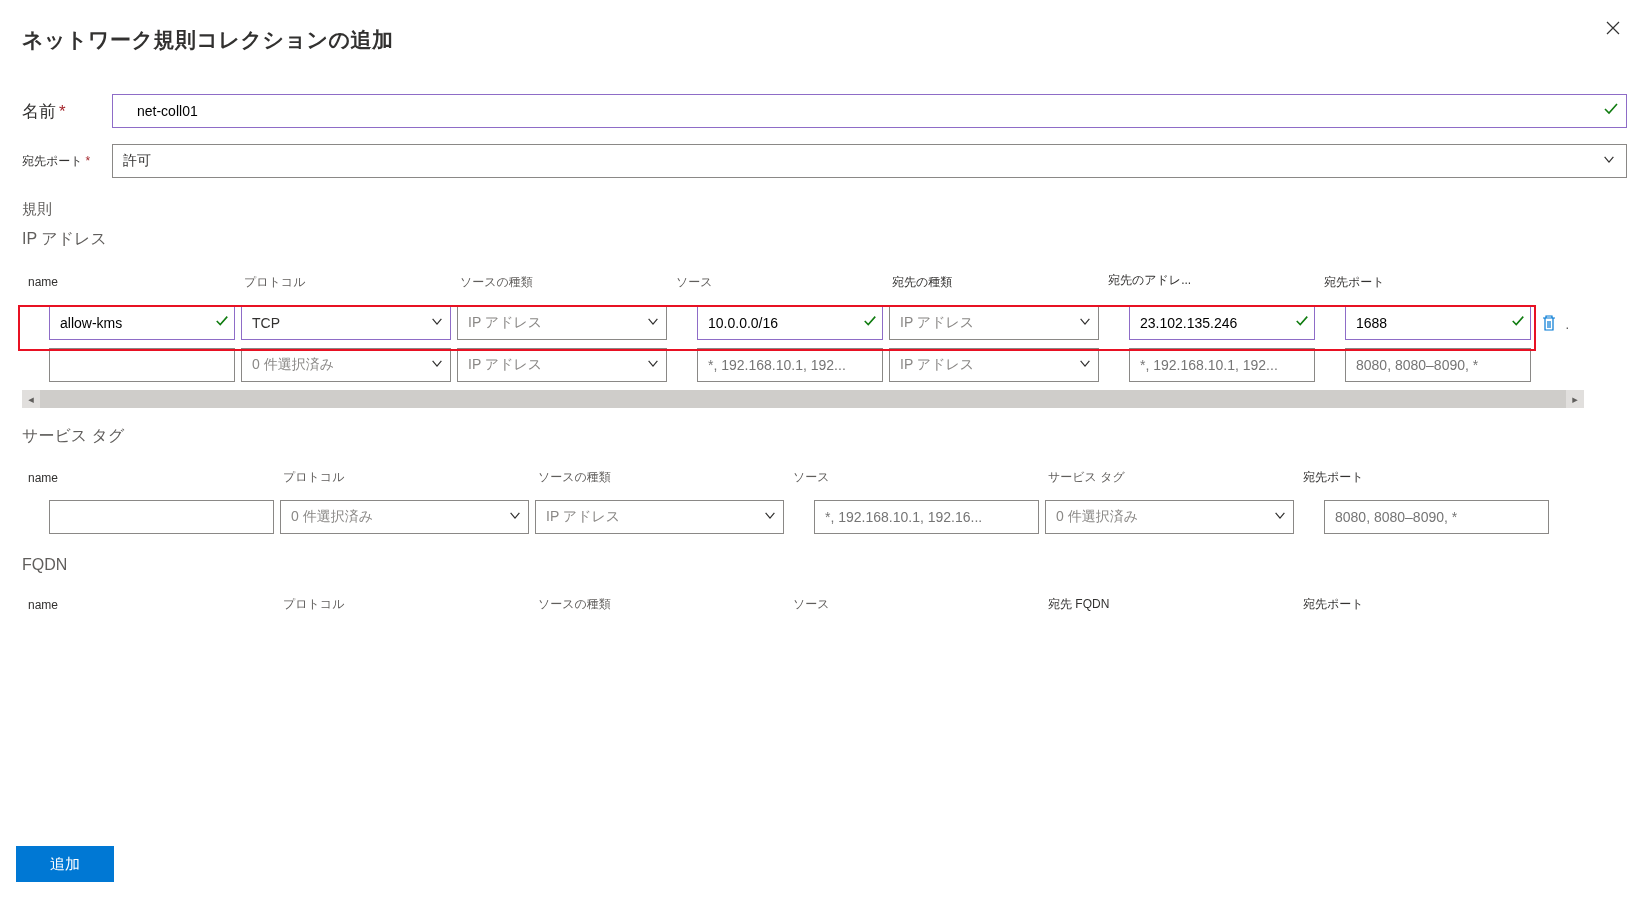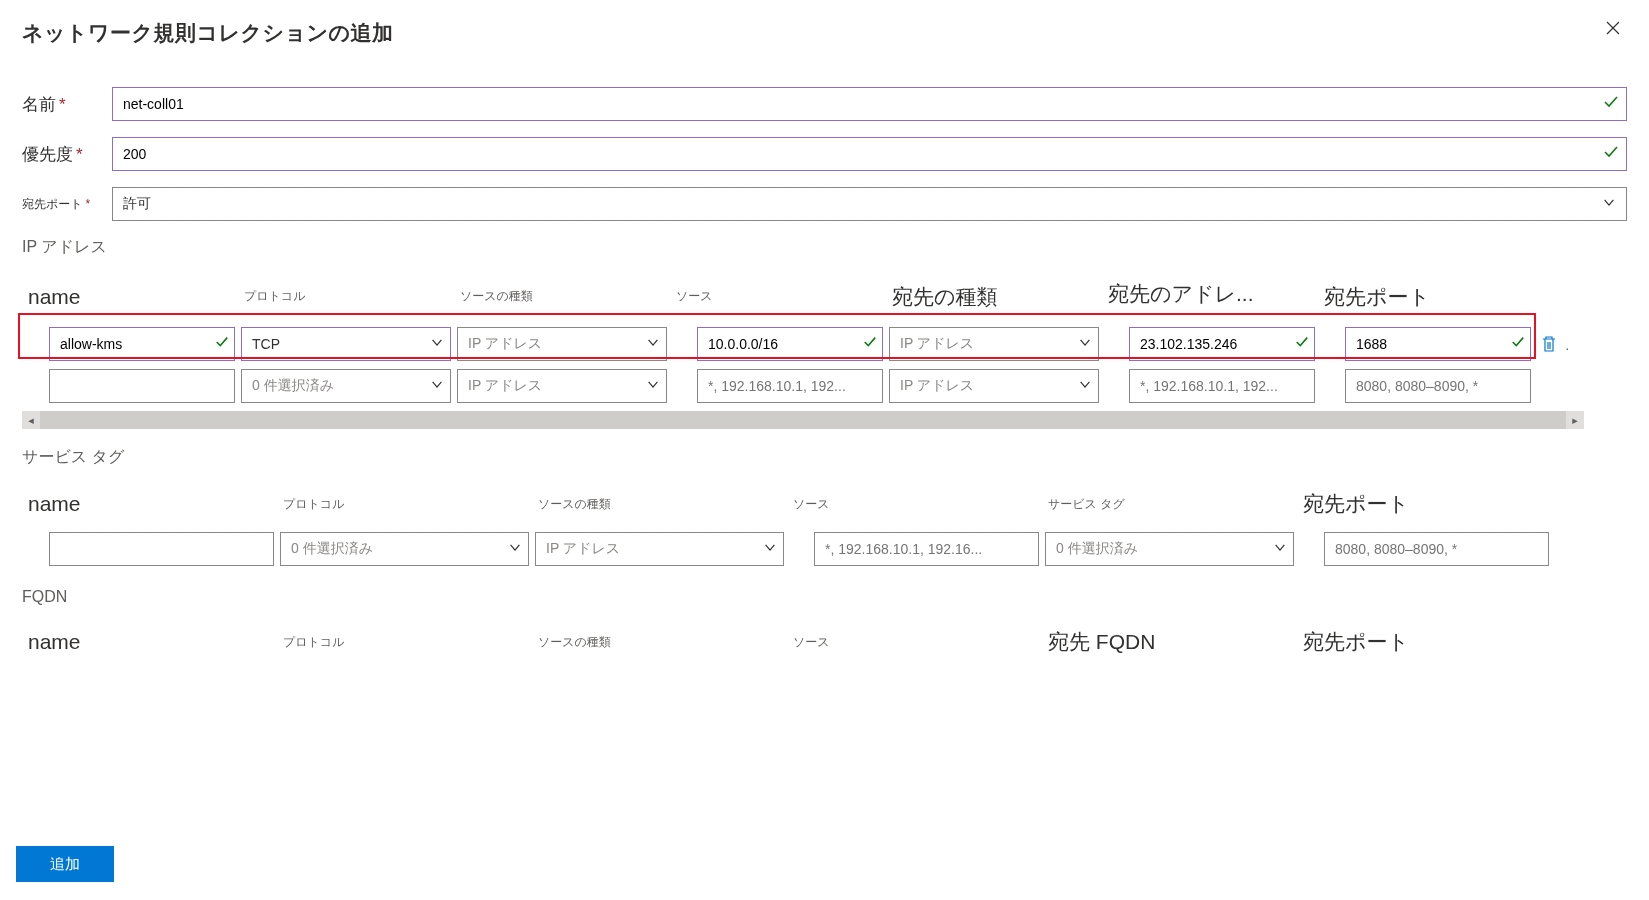--- a/index.html
+++ b/index.html
@@ -19,21 +19,21 @@
     width: 100%;
   }
   .header-row {
     display: flex;
     justify-content: space-between;
     align-items: flex-start;
   }
   h1.title {
     font-size: 21px;
     font-weight: 600;
-    margin: 1px 0 40px 0;
+    margin: 8px 0 40px 0;
     letter-spacing: .5px;
   }
   .close-x {
     font-size: 18px;
     cursor: pointer;
     line-height: 1;
     padding: 2px 6px;
     color: #555;
   }
   .form-row {
@@ -49,21 +49,21 @@
   .form-label.small { font-size: 12px; }
   .req { color: #a4262c; margin-left: 3px; }
   .form-input-wrap {
     flex: 1;
     position: relative;
   }
   .wide-input {
     width: 100%;
     height: 34px;
     border: 1px solid #8e6cc7;
-    padding: 0 30px 0 10px;
+    padding: 0 30px 0 24px;
     font-size: 14px;
     outline: none;
     background: #fff;
   }
   .wide-select {
     width: 100%;
     height: 34px;
     border: 1px solid #8a8886;
     padding: 0 30px 0 10px;
     font-size: 14px;
@@ -99,21 +99,21 @@
   }
 
   table.rules {
     border-collapse: collapse;
     table-layout: fixed;
   }
   table.rules th {
     text-align: left;
     font-weight: 400;
     color: #323130;
-    font-size: 21px;
+    font-size: 12px;
     padding: 6px 6px 10px 6px;
   }
   table.rules th.light { color: #605e5c; font-size: 12px; }
   table.rules td {
     padding: 4px 3px;
     vertical-align: middle;
   }
   .cell-input {
     position: relative;
     width: 100%;
@@ -219,50 +219,38 @@
     <div class="form-input-wrap">
       <input class="wide-input" value="net-coll01" style="">
       <span class="valid-check">
         <svg width="16" height="16" viewBox="0 0 16 16">
             <path d="M2 8 L6 12 L14 3" stroke="#107c10" stroke-width="1.6" fill="none"></path>
           </svg>
       </span>
     </div>
   </div>
 
-  <div class="form-row">
-    <div class="form-label">
-      <span>優先度</span><span class="req">*</span>
-    </div>
-    <div class="form-input-wrap">
-      <input class="wide-input" value="200" style="">
-      <span class="valid-check">
-        <svg width="16" height="16" viewBox="0 0 16 16">
-            <path d="M2 8 L6 12 L14 3" stroke="#107c10" stroke-width="1.6" fill="none"></path>
-          </svg>
-      </span>
-    </div>
-  </div>
 
   <div class="form-row">
     <div class="form-label small">
       <span>宛先ポート</span><span class="req">*</span>
     </div>
     <div class="form-input-wrap">
       <div class="wide-select">
         <span>許可</span>
         <span class="chev-down">
           <svg viewBox="0 0 16 16">
               <path d="M3 5 L8 11 L13 5" stroke="#323130" stroke-width="1.4" fill="none"></path>
             </svg>
         </span>
       </div>
     </div>
   </div>
 
+  <div class="section-label">規則</div>
 
   <div class="sub-label">IP アドレス</div>
 
   <div style="position:relative;">
     <table class="rules" style="width:1562px;">
       <colgroup>
         <col style="width:216px">
           <col style="width:216px">
           <col style="width:216px">
         <col style="width:216px">

